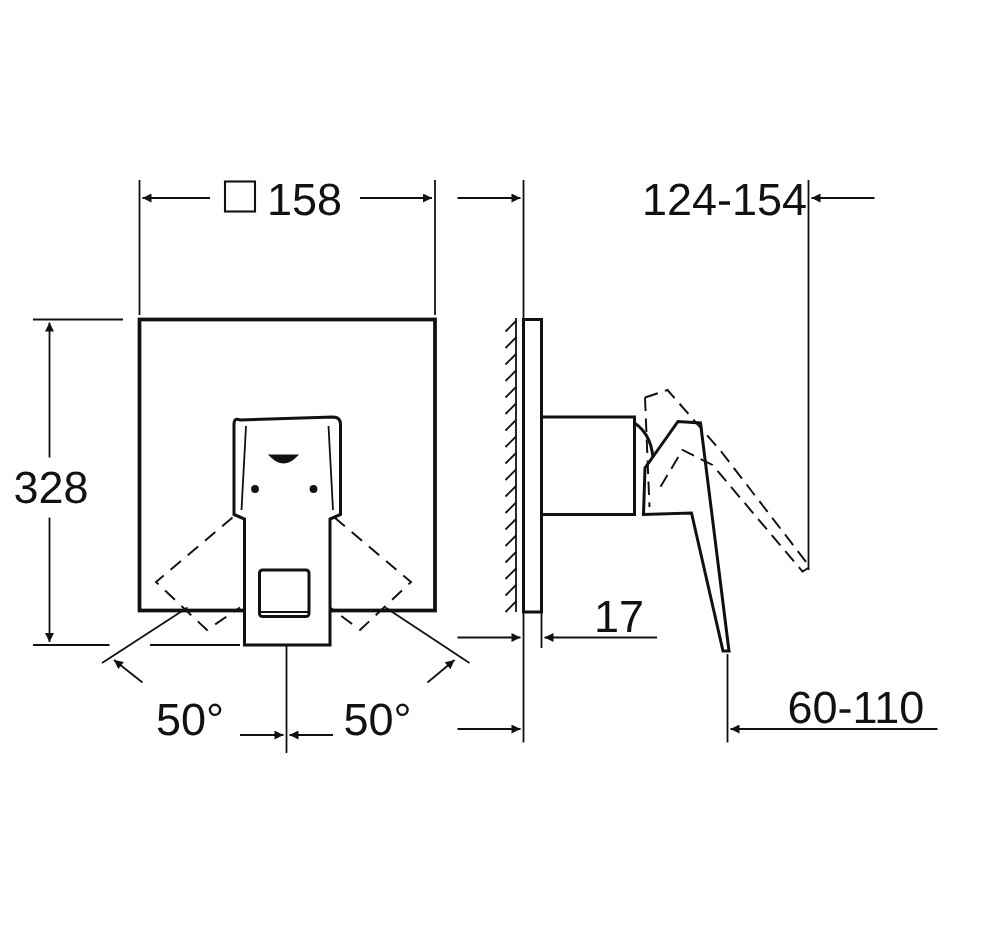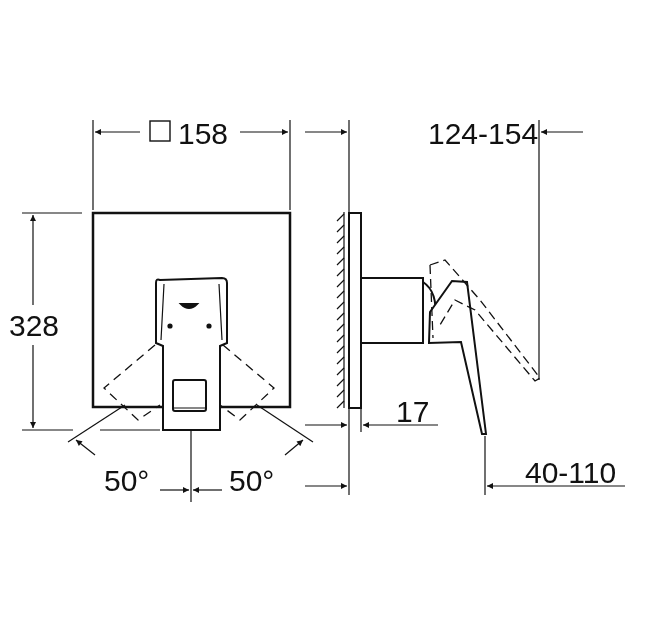--- a/index.html
+++ b/index.html
@@ -100,13 +100,13 @@
     </g>
   </g>
 </svg>
 
 <div class="lbl" style="left:178px; top:119px;">158</div>
 <div class="lbl" style="left:9px; top:311px;">328</div>
 <div class="lbl" style="left:104px; top:466px;">50°</div>
 <div class="lbl" style="left:229px; top:466px;">50°</div>
 <div class="lbl" style="left:382px; top:119px;margin-left:46px;">124-154</div>
 <div class="lbl" style="left:396px; top:397px;">17</div>
-<div class="lbl" style="left:525px; top:458px;">40-110</div>
+<div class="lbl" style="left:525px; top:458px;">60-110</div>
 
 </body></html>

